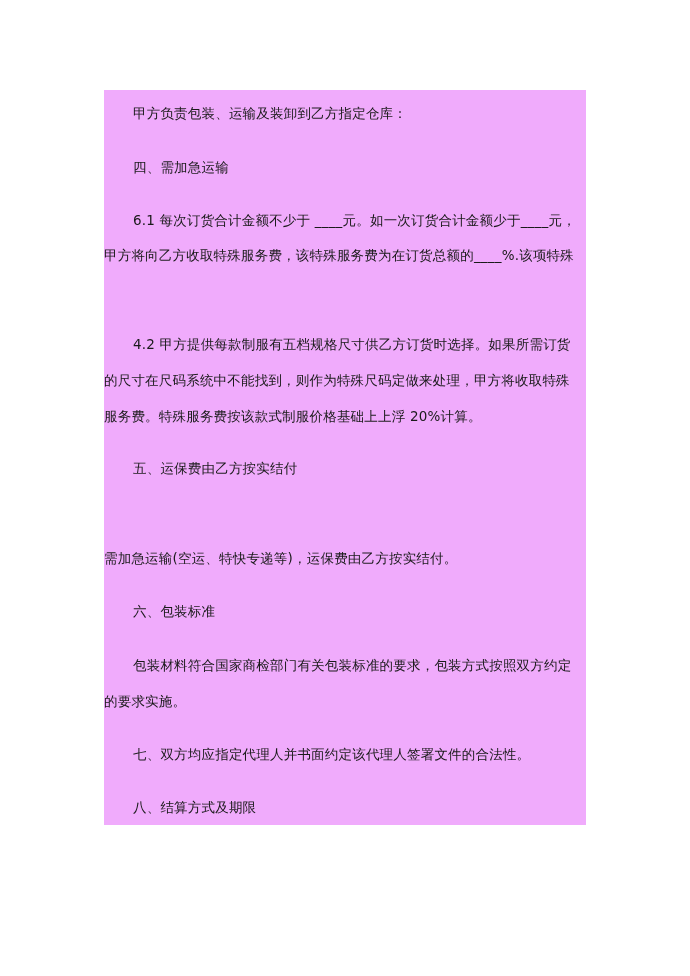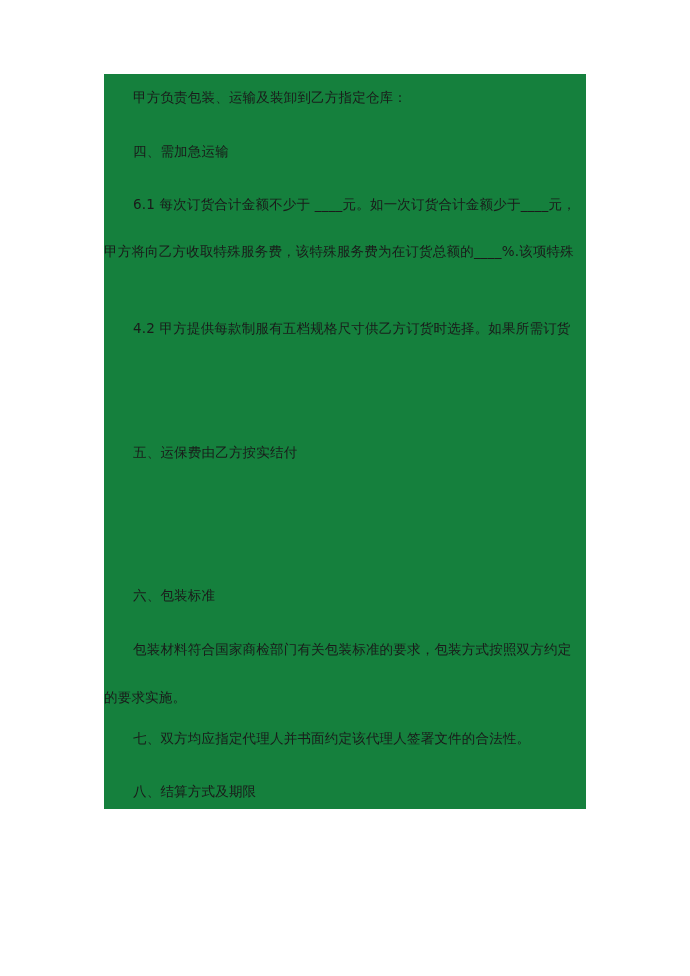--- a/index.html
+++ b/index.html
@@ -11,44 +11,47 @@
     width: 690px;
     height: 976px;
     position: relative;
     overflow: hidden;
     font-family: "DejaVu Sans", "Liberation Sans", sans-serif;
     color: #1a1a1a;
   }
   .page-panel {
     position: absolute;
     left: 104px;
-    top: 74px;
+    top: 90px;
     width: 482px;
     height: 735px;
-    background: #15803d;
+    background: #f0abfc;
   }
   .line {
     position: absolute;
     left: 0;
     white-space: nowrap;
     font-size: 13.5px;
     line-height: 16px;
     letter-spacing: 0.2px;
   }
   .indent { left: 29px; }
-  .flush { left: 0px; margin-top: 12px; }
+  .flush { left: 0px; }
 </style>
 </head>
 <body>
 
 <div class="page-panel">
   <div class="line indent" style="top:15px">甲方负责包装、运输及装卸到乙方指定仓库：</div>
   <div class="line indent" style="top:69px">四、需加急运输</div>
   <div class="line indent" style="top:122px">6.1   每次订货合计金额不少于 ____元。如一次订货合计金额少于____元，</div>
   <div class="line flush" style="top:157px">甲方将向乙方收取特殊服务费，该特殊服务费为在订货总额的____%.该项特殊</div>
   <div class="line indent" style="top:246px">4.2   甲方提供每款制服有五档规格尺寸供乙方订货时选择。如果所需订货</div>
+  <div class="line flush" style="top:282px">的尺寸在尺码系统中不能找到，则作为特殊尺码定做来处理，甲方将收取特殊</div>
+  <div class="line flush" style="top:318px">服务费。特殊服务费按该款式制服价格基础上上浮 20%计算。</div>
   <div class="line indent" style="top:370px">五、运保费由乙方按实结付</div>
+  <div class="line flush" style="top:460px">需加急运输(空运、特快专递等)，运保费由乙方按实结付。</div>
   <div class="line indent" style="top:513px">六、包装标准</div>
   <div class="line indent" style="top:567px">包装材料符合国家商检部门有关包装标准的要求，包装方式按照双方约定</div>
   <div class="line flush" style="top:603px">的要求实施。</div>
   <div class="line indent" style="top:656px">七、双方均应指定代理人并书面约定该代理人签署文件的合法性。</div>
   <div class="line indent" style="top:709px">八、结算方式及期限</div>
 </div>
 
 </body></html>

